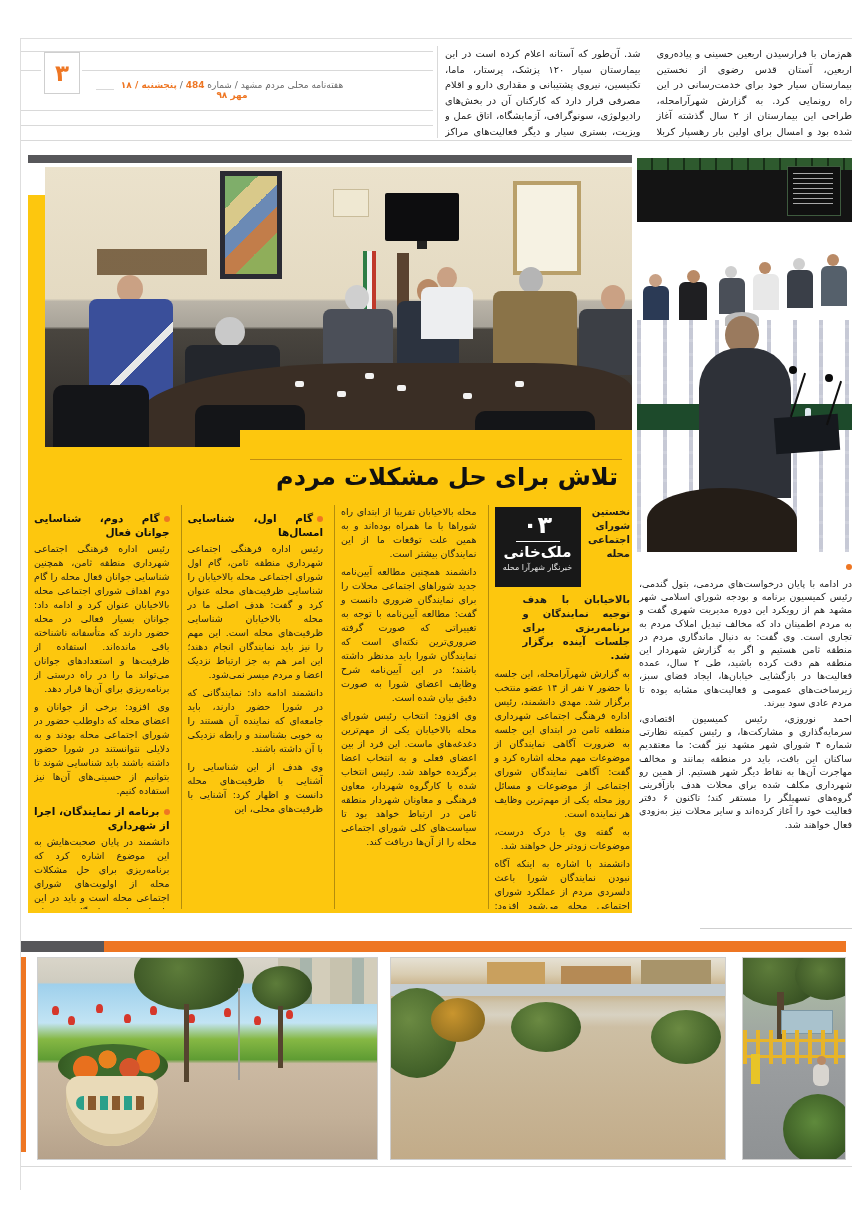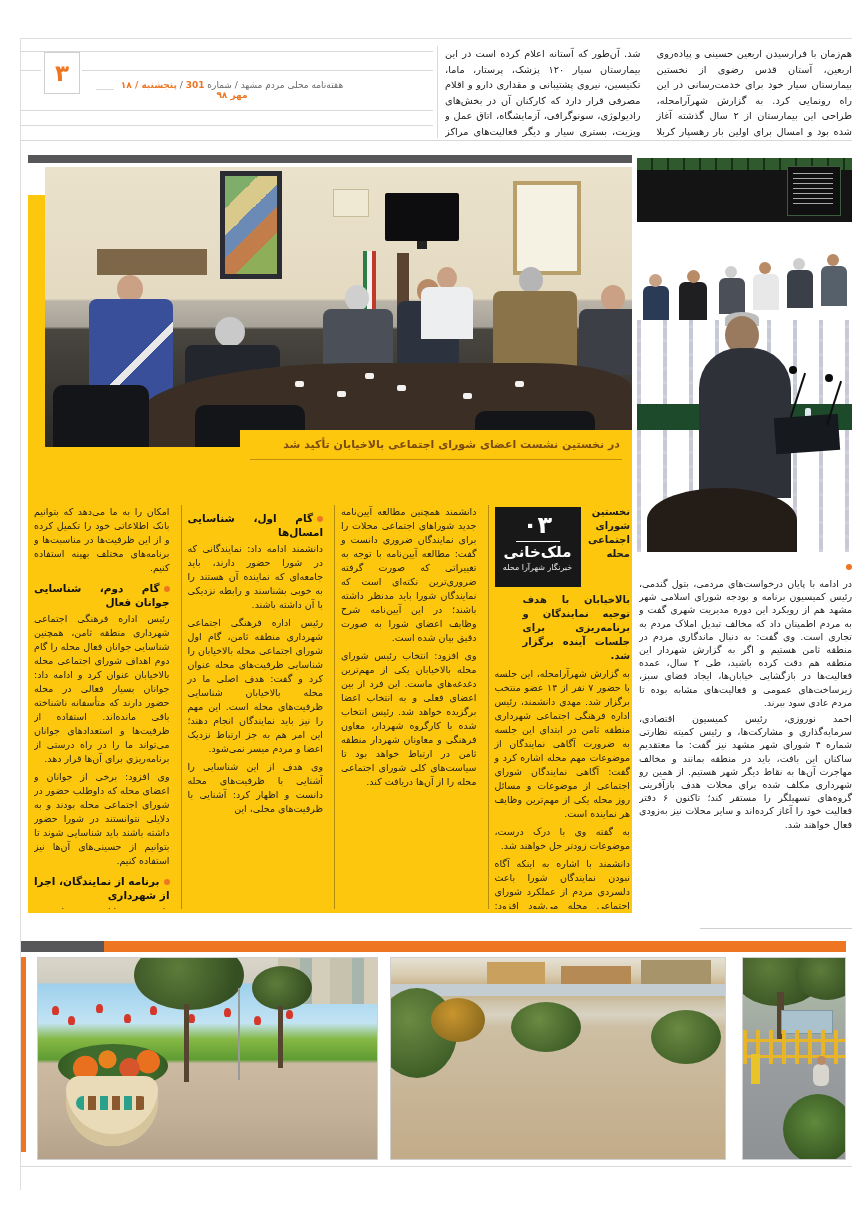--- a/index.html
+++ b/index.html
@@ -143,21 +143,21 @@
 <div id="page">
 
   <div id="top-rule"></div>
   <div id="left-rule"></div>
 
   <div class="hairline" style="left:21px;top:51px;width:412px;height:1px;"></div>
   <div id="page-number">۳</div>
   <div class="hairline" style="left:21px;top:70px;width:20px;height:1px;"></div>
   <div class="hairline" style="left:82px;top:70px;width:351px;height:1px;"></div>
   <div id="masthead">
-    <span>هفته‌نامه محلی مردم مشهد / شماره </span><span class="orange">301</span><span> / </span><span class="orange">پنجشنبه / ۱۸ مهر ۹۸</span>
+    <span>هفته‌نامه محلی مردم مشهد / شماره </span><span class="orange">484</span><span> / </span><span class="orange">پنجشنبه / ۱۸ مهر ۹۸</span>
   </div>
   <div class="hairline" style="left:96px;top:89px;width:18px;height:1px;"></div>
   <div class="hairline" style="left:21px;top:110px;width:412px;height:1px;"></div>
   <div class="hairline" style="left:21px;top:125px;width:412px;height:1px;"></div>
   <div class="hairline" style="left:21px;top:140px;width:831px;height:1px;"></div>
   <div class="hairline" style="left:437px;top:46px;width:1px;height:92px;"></div>
 
   <div id="brief" class="fa">
     <span>هم‌زمان با فرارسیدن اربعین حسینی و پیاده‌روی اربعین، آستان قدس رضوی از نخستین بیمارستان سیار خود برای خدمت‌رسانی در این راه رونمایی کرد. به گزارش شهرآرامحله، طراحی این بیمارستان از ۲ سال گذشته آغاز شده بود و امسال برای اولین بار رهسپار کربلا شد. آن‌طور که آستانه اعلام کرده است در این بیمارستان سیار ۱۲۰ پزشک، پرستار، ماما، تکنیسین، نیروی</span>
     <span>پشتیبانی و مقداری دارو و اقلام مصرفی قرار دارد که کارکنان آن در بخش‌های رادیولوژی، سونوگرافی، آزمایشگاه، اتاق عمل و ویزیت، بستری سیار و دیگر فعالیت‌های مراکز درمانی خدمت‌رسانی خواهند کرد. همچنین این بیمارستان پس از اربعین حسینی، در اردوهای جهادی، حوادث و بلایای طبیعی استفاده خواهد شد.</span>
@@ -198,50 +198,50 @@
     <div class="cup" style="left:418px;top:226px;"></div>
     <div class="cup" style="left:470px;top:214px;"></div>
     <div class="cup" style="left:320px;top:206px;"></div>
 
     <div class="chair" style="left:8px;top:218px;width:96px;height:62px;"></div>
     <div class="chair" style="left:150px;top:238px;width:110px;height:42px;"></div>
     <div class="chair" style="left:430px;top:244px;width:120px;height:36px;"></div>
   </div>
 
   <div id="headline-band">
-    <div id="kicker">در نخستین نشست اعضای شورای اجتماعی بالاخیابان تأکید شد</div>
     <div id="kicker-rule"></div>
+    <div id="headline">تلاش برای حل مشکلات مردم</div>
   </div>
 
   <div id="columns">
     <div class="col fa">
       <div id="reporter-box">
         <div class="num">۰۳</div>
         <div class="rule"></div>
         <div class="name">ملک‌خانی</div>
         <div class="role">خبرنگار شهرآرا محله</div>
       </div>
       <p class="lead">نخستین شورای اجتماعی محله بالاخیابان با هدف توجیه نمایندگان و برنامه‌ریزی برای جلسات آینده برگزار شد.</p>
       <p>به گزارش شهرآرامحله، این جلسه با حضور ۷ نفر از ۱۴ عضو منتخب برگزار شد. مهدی دانشمند، رئیس اداره فرهنگی اجتماعی شهرداری منطقه ثامن در ابتدای این جلسه به ضرورت آگاهی نمایندگان از موضوعات مهم محله اشاره کرد و گفت: آگاهی نمایندگان شورای اجتماعی از موضوعات و مسائل روز محله یکی از مهم‌ترین وظایف هر نماینده است.</p>
       <p>به گفته وی با درک درست، موضوعات زودتر حل خواهند شد.</p>
       <p>دانشمند با اشاره به اینکه آگاه نبودن نمایندگان شورا باعث دلسردی مردم از عملکرد شورای اجتماعی محله می‌شود افزود: پاسخ‌گویی به مشکلات مردم یکی از مهم‌ترین وظایف ما در شوراست. اگر مردم به ما مراجعه کنند و ما نتوانیم پاسخ مناسبی به آن‌ها بدهیم، جمع شدن هر هفته مردم در شورا بی‌نتیجه خواهد بود.</p>
 
     </div>
     <div class="col fa">
+      <p>محله بالاخیابان تقریبا از ابتدای راه شوراها با ما همراه بوده‌اند و به همین علت توقعات ما از این نمایندگان بیشتر است.</p>
       <p>دانشمند همچنین مطالعه آیین‌نامه جدید شوراهای اجتماعی محلات را برای نمایندگان ضروری دانست و گفت: مطالعه آیین‌نامه با توجه به تغییراتی که صورت گرفته ضروری‌ترین نکته‌ای است که نمایندگان شورا باید مدنظر داشته باشند؛ در این آیین‌نامه شرح وظایف اعضای شورا به صورت دقیق بیان شده است.</p>
       <p>وی افزود: انتخاب رئیس شورای محله بالاخیابان یکی از مهم‌ترین دغدغه‌های ماست. این فرد از بین اعضای فعلی و به انتخاب اعضا برگزیده خواهد شد. رئیس انتخاب شده با کارگروه شهردار، معاون فرهنگی و معاونان شهردار منطقه ثامن در ارتباط خواهد بود تا سیاست‌های کلی شورای اجتماعی محله را از آن‌ها دریافت کند.</p>
     </div>
     <div class="col fa">
       <div class="subhead"><span class="blt"></span><span>گام اول، شناسایی امسال‌ها</span></div>
+      <p>رئیس اداره فرهنگی اجتماعی شهرداری منطقه ثامن، گام اول شورای اجتماعی محله بالاخیابان را شناسایی ظرفیت‌های محله عنوان کرد و گفت: هدف اصلی ما در محله بالاخیابان شناسایی ظرفیت‌های محله است. این مهم را نیز باید نمایندگان انجام دهند؛ این امر هم به جز ارتباط نزدیک اعضا و مردم میسر نمی‌شود.</p>
       <p>دانشمند ادامه داد: نمایندگانی که در شورا حضور دارند، باید جامعه‌ای که نماینده آن هستند را به خوبی بشناسند و رابطه نزدیکی با آن داشته باشند.</p>
-      <p>رئیس اداره فرهنگی اجتماعی شهرداری منطقه ثامن، گام اول شورای اجتماعی محله بالاخیابان را شناسایی ظرفیت‌های محله عنوان کرد و گفت: هدف اصلی ما در محله بالاخیابان شناسایی ظرفیت‌های محله است. این مهم را نیز باید نمایندگان انجام دهند؛ این امر هم به جز ارتباط نزدیک اعضا و مردم میسر نمی‌شود.</p>
       <p>وی هدف از این شناسایی را آشنایی با ظرفیت‌های محله دانست و اظهار کرد: آشنایی با ظرفیت‌های محلی، این</p>
     </div>
     <div class="col fa">
-      <p>امکان را به ما می‌دهد که بتوانیم بانک اطلاعاتی خود را تکمیل کرده و از این ظرفیت‌ها در مناسبت‌ها و برنامه‌های مختلف بهینه استفاده کنیم.</p>
       <div class="subhead"><span class="blt"></span><span>گام دوم، شناسایی جوانان فعال</span></div>
       <p>رئیس اداره فرهنگی اجتماعی شهرداری منطقه ثامن، همچنین شناسایی جوانان فعال محله را گام دوم اهداف شورای اجتماعی محله بالاخیابان عنوان کرد و ادامه داد: جوانان بسیار فعالی در محله حضور دارند که متأسفانه ناشناخته باقی مانده‌اند. استفاده از ظرفیت‌ها و استعدادهای جوانان می‌تواند ما را در راه درستی از برنامه‌ریزی برای آن‌ها قرار دهد.</p>
       <p>وی افزود: برخی از جوانان و اعضای محله که داوطلب حضور در شورای اجتماعی محله بودند و به دلایلی نتوانستند در شورا حضور داشته باشند باید شناسایی شوند تا بتوانیم از حسینی‌های آن‌ها نیز استفاده کنیم.</p>
       <div class="subhead"><span class="blt"></span><span>برنامه از نمایندگان، اجرا از شهرداری</span></div>
       <p><span>دانشمند در پایان صحبت‌هایش به این موضوع اشاره کرد که برنامه‌ریزی برای حل مشکلات محله از اولویت‌های شورای اجتماعی محله است و باید در این راستا تمام نمایندگان شورای اجتماعی محله با سخت‌کوشی تلاش کنند. وی گفت: برنامه‌ریزی برای حل مشکلات محله امری مهم است و اکنون که شما نماینده مردم در شورای اجتماعی هستید، برنامه ارائه دهید تا شهرداری بتواند در راستای اجرای برنامه‌ها تا حل مشکل پیش برود.</span></p>
     </div>
   </div>
 
   <div id="photo-side">
     <div class="ph banner-green"></div>

